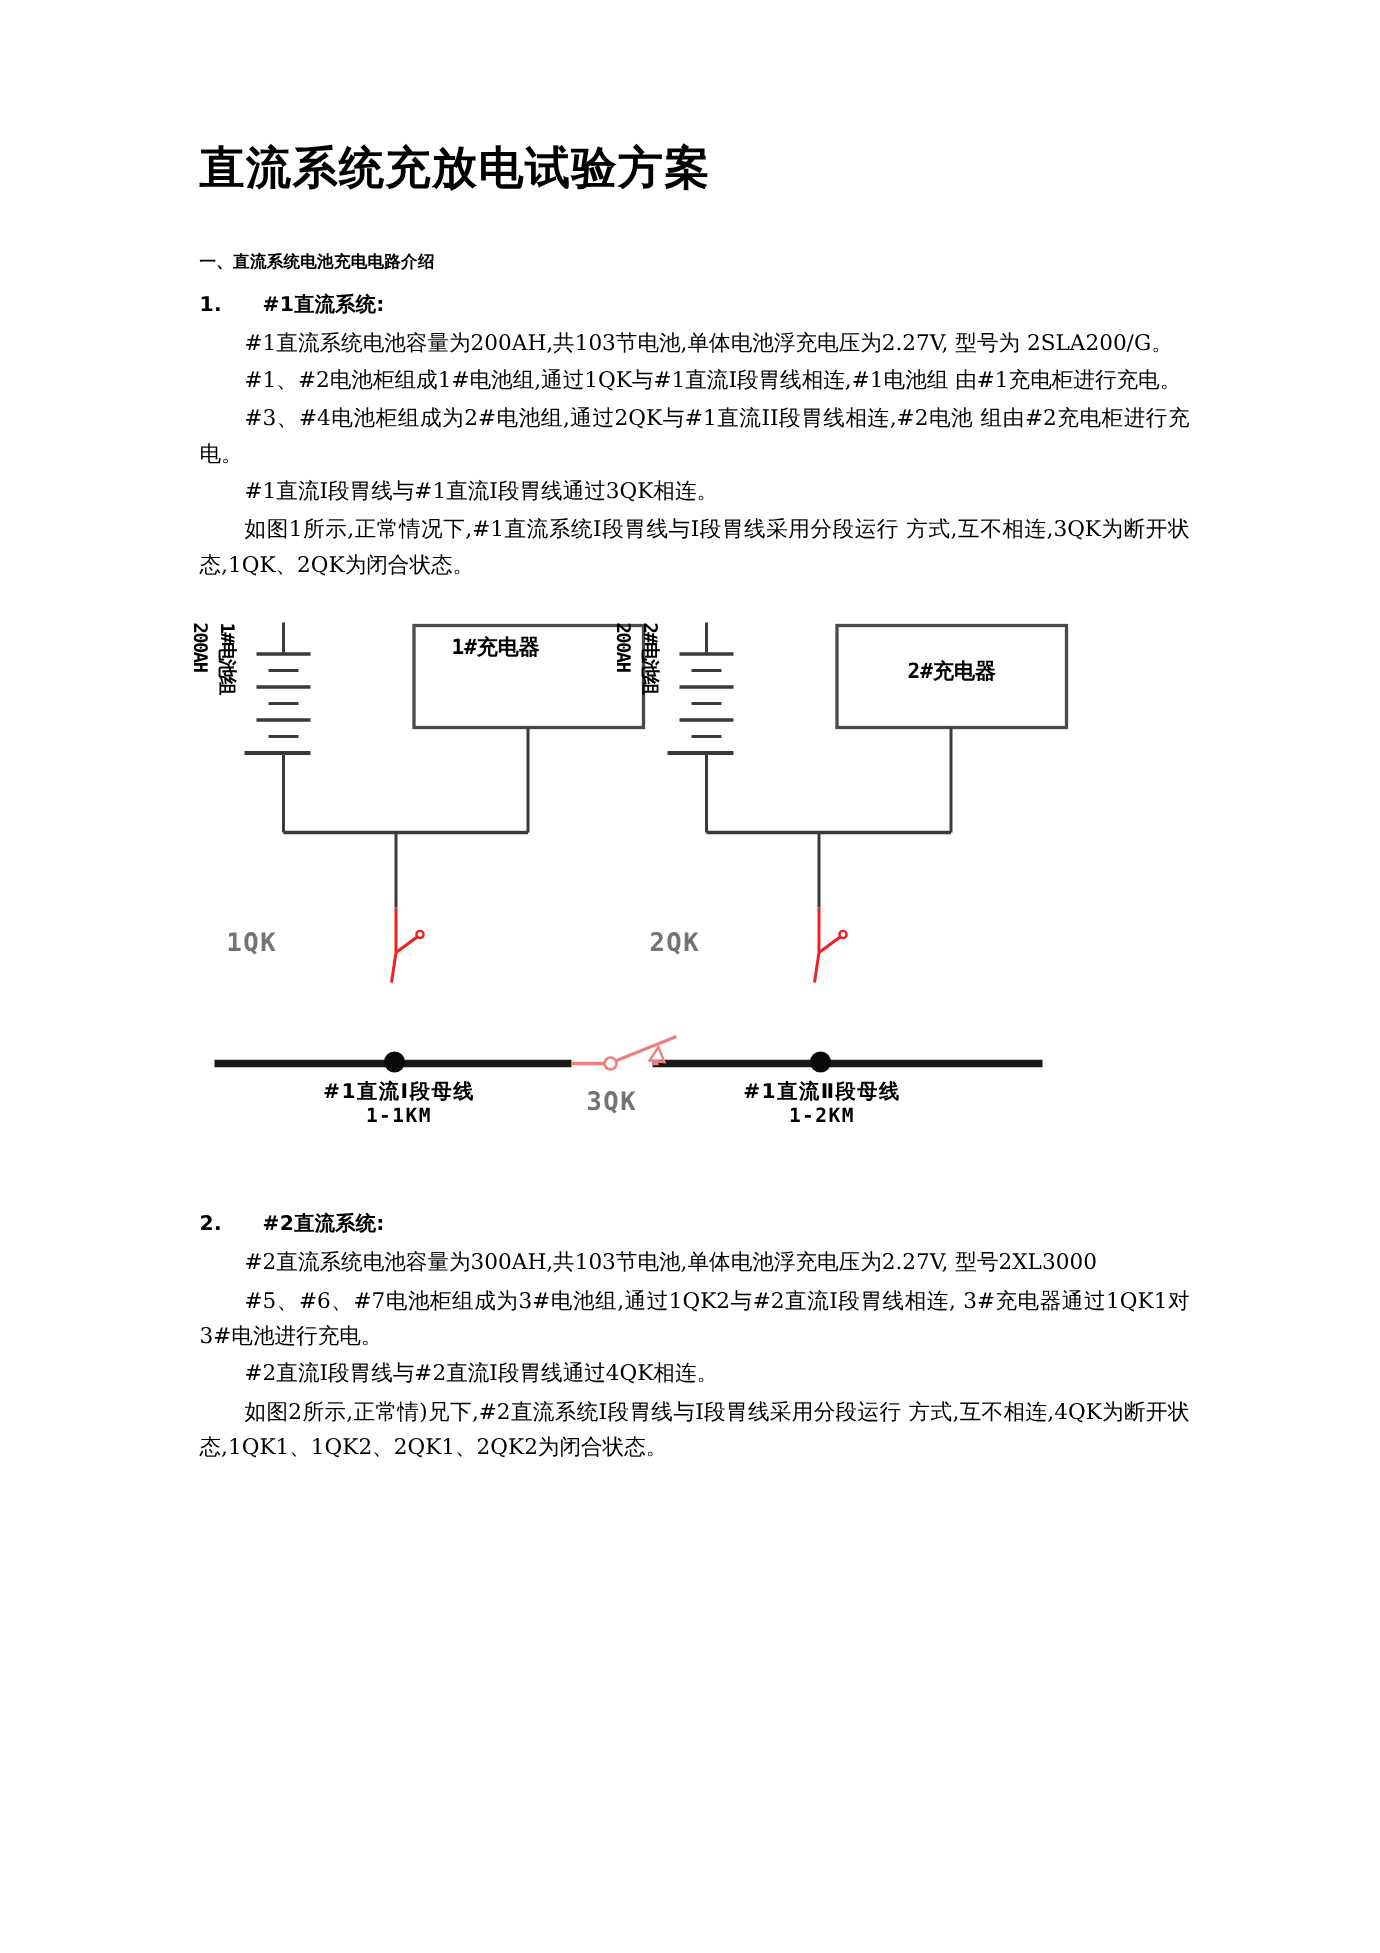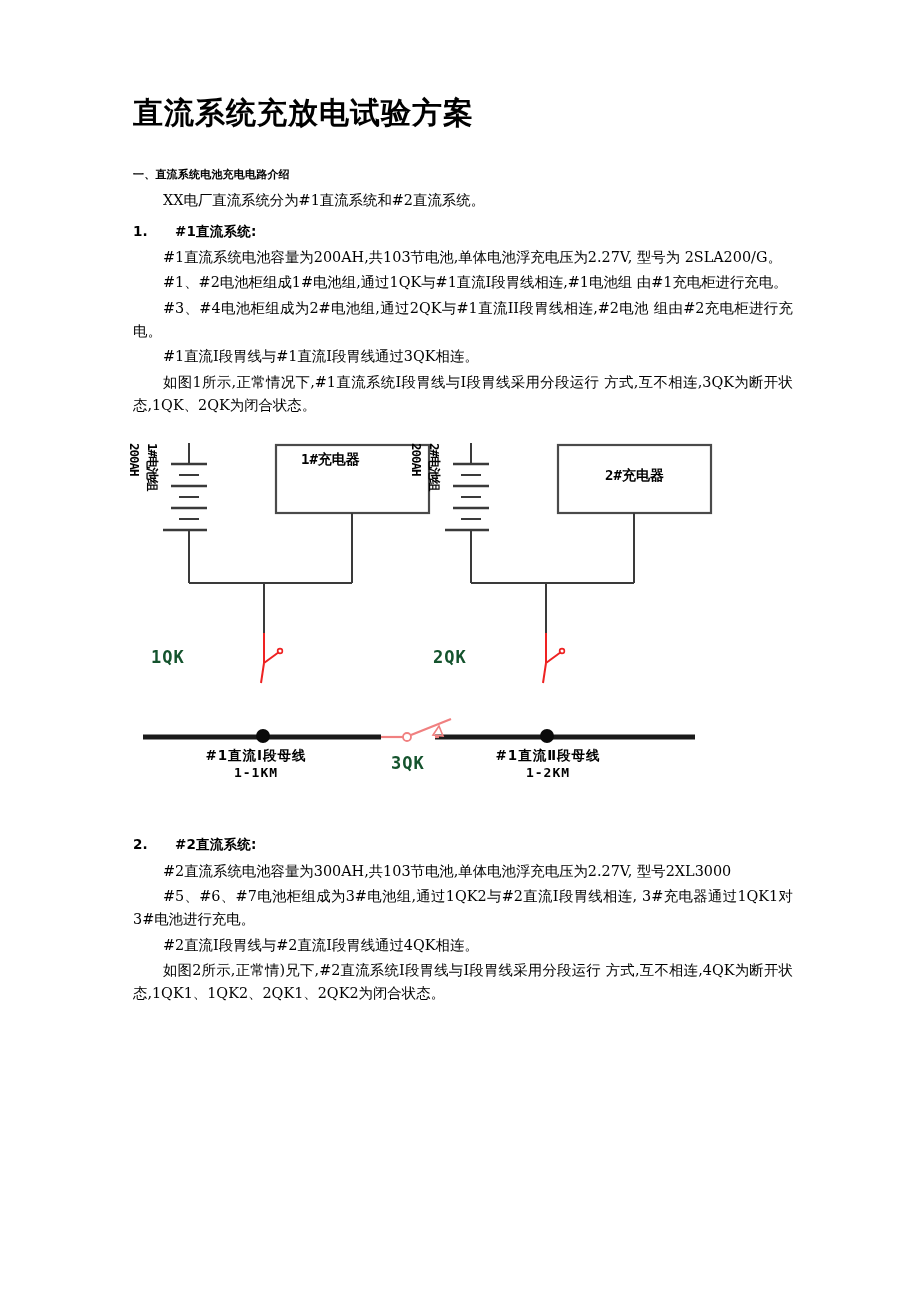--- a/index.html
+++ b/index.html
@@ -128,21 +128,21 @@
     font-size: 14px;
     font-weight: 700;
     white-space: nowrap;
     letter-spacing: 0;
   }
   .qklabel {
     position: absolute;
     font-family: "DejaVu Sans Mono", "Liberation Mono", monospace;
     font-size: 17px;
     font-weight: 700;
-    color: #14532d;
+    color: #737373;
     letter-spacing: 1px;
     white-space: nowrap;
   }
   .buslabel {
     position: absolute;
     font-family: "DejaVu Sans Mono", "Liberation Mono", monospace;
     font-size: 13.5px;
     font-weight: 700;
     white-space: nowrap;
     text-align: center;
@@ -163,21 +163,20 @@
 </head>
 <body>
 
 <div class="page">
   <div class="content">
 
     <h1 class="doc-title">直流系统充放电试验方案</h1>
 
     <div class="h-section">一、直流系统电池充电电路介绍</div>
 
-    <p class="body indent">XX电厂直流系统分为#1直流系统和#2直流系统。</p>
 
     <div class="h-num">
       <span class="num">1.</span>
       <span>#1直流系统:</span>
     </div>
 
     <p class="body indent">#1直流系统电池容量为200AH,共103节电池,单体电池浮充电压为2.27V,  型号为 2SLA200/G。</p>
     <p class="body indent tight">#1、#2电池柜组成1#电池组,通过1QK与#1直流I段胃线相连,#1电池组 由#1充电柜进行充电。</p>
     <p class="body indent tight">#3、#4电池柜组成为2#电池组,通过2QK与#1直流II段胃线相连,#2电池 组由#2充电柜进行充电。</p>
     <p class="body indent tight">#1直流I段胃线与#1直流I段胃线通过3QK相连。</p>
@@ -274,21 +273,21 @@
         
         <div class="boxlabel" style="left:168px; top:16px; width:103px; text-align:left;">1#充电器</div>
         <div class="boxlabel" style="left:450px; top:32px; width:103px; text-align:center;">2#充电器</div>
 
         
         <div class="qklabel" style="left:18px; top:212px;">1QK</div>
         <div class="qklabel" style="left:300px; top:212px;">2QK</div>
         <div class="qklabel" style="left:258px; top:318px;">3QK</div>
 
         
-        <div class="buslabel" style="left:28px; top:312px; width:190px;">
+        <div class="buslabel" style="left:38px; top:312px; width:190px;">
           <span class="busname">#1直流Ⅰ段母线</span>
           <span class="kmline">1-1KM</span>
         </div>
 
         <div class="buslabel" style="left:320px; top:312px; width:190px;">
           <span class="busname">#1直流Ⅱ段母线</span>
           <span class="kmline">1-2KM</span>
         </div>
       </div>
 

